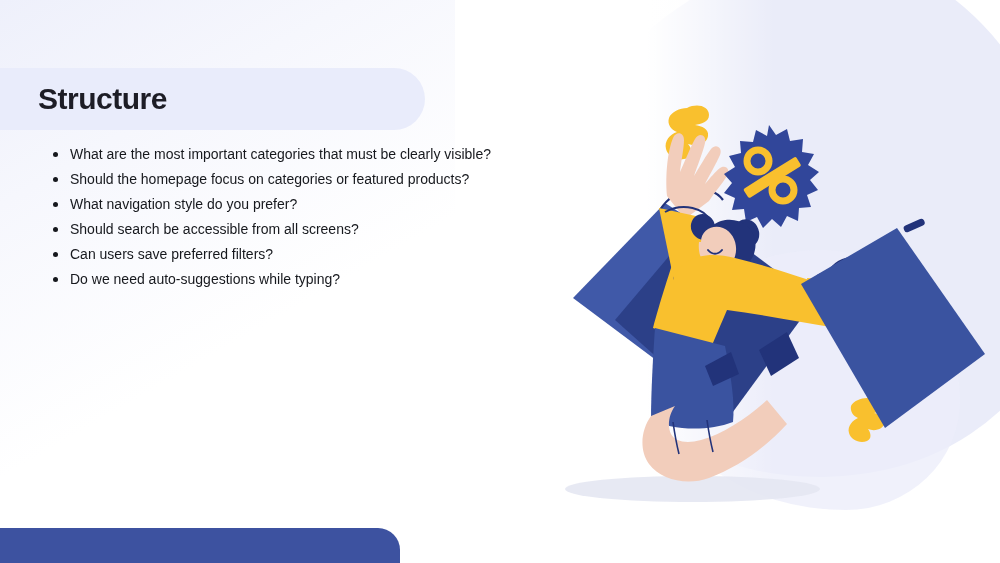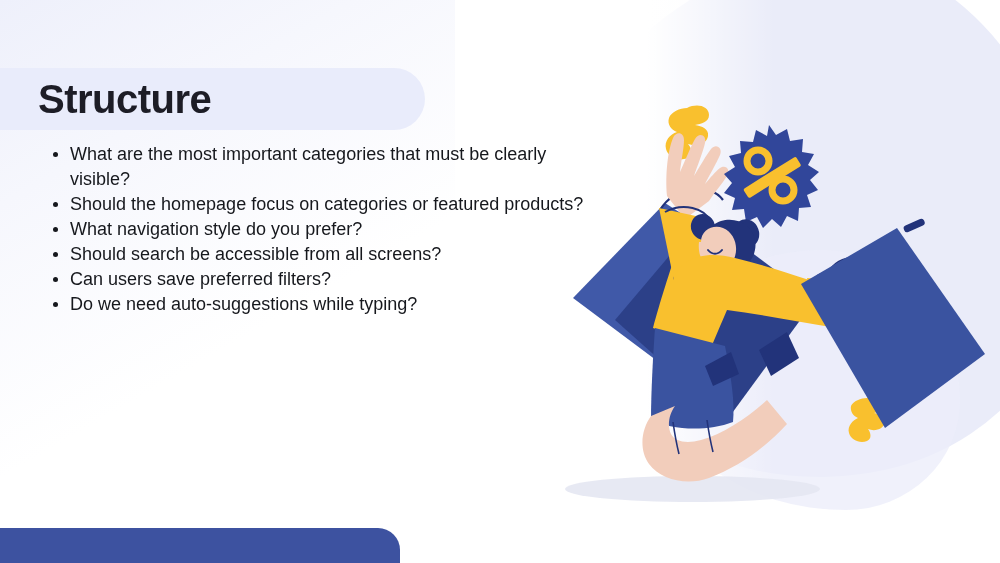--- a/index.html
+++ b/index.html
@@ -62,40 +62,40 @@
     width: 425px;
     height: 62px;
     background: #e9ecfb;
     border-top-right-radius: 32px;
     border-bottom-right-radius: 32px;
   }
   .title-text {
     position: absolute;
     left: 38px;
     top: 72px;
-    font-size: 40px;
+    font-size: 30px;
     font-weight: bold;
     letter-spacing: -0.5px;
     color: #1d1d26;
     line-height: 54px;
   }
 
   
   .bullets {
     position: absolute;
     left: 44px;
     top: 142px;
     width: 520px;
     margin: 0;
     padding: 0 0 0 26px;
     list-style: none;
   }
   .bullets li {
     position: relative;
-    font-size: 18px;
+    font-size: 14px;
     line-height: 25px;
     color: #16181d;
     margin-bottom: 0px;
     padding-bottom: 0px;
   }
   .bullets li::before {
     content: "";
     position: absolute;
     left: -17px;
     top: 10px;

